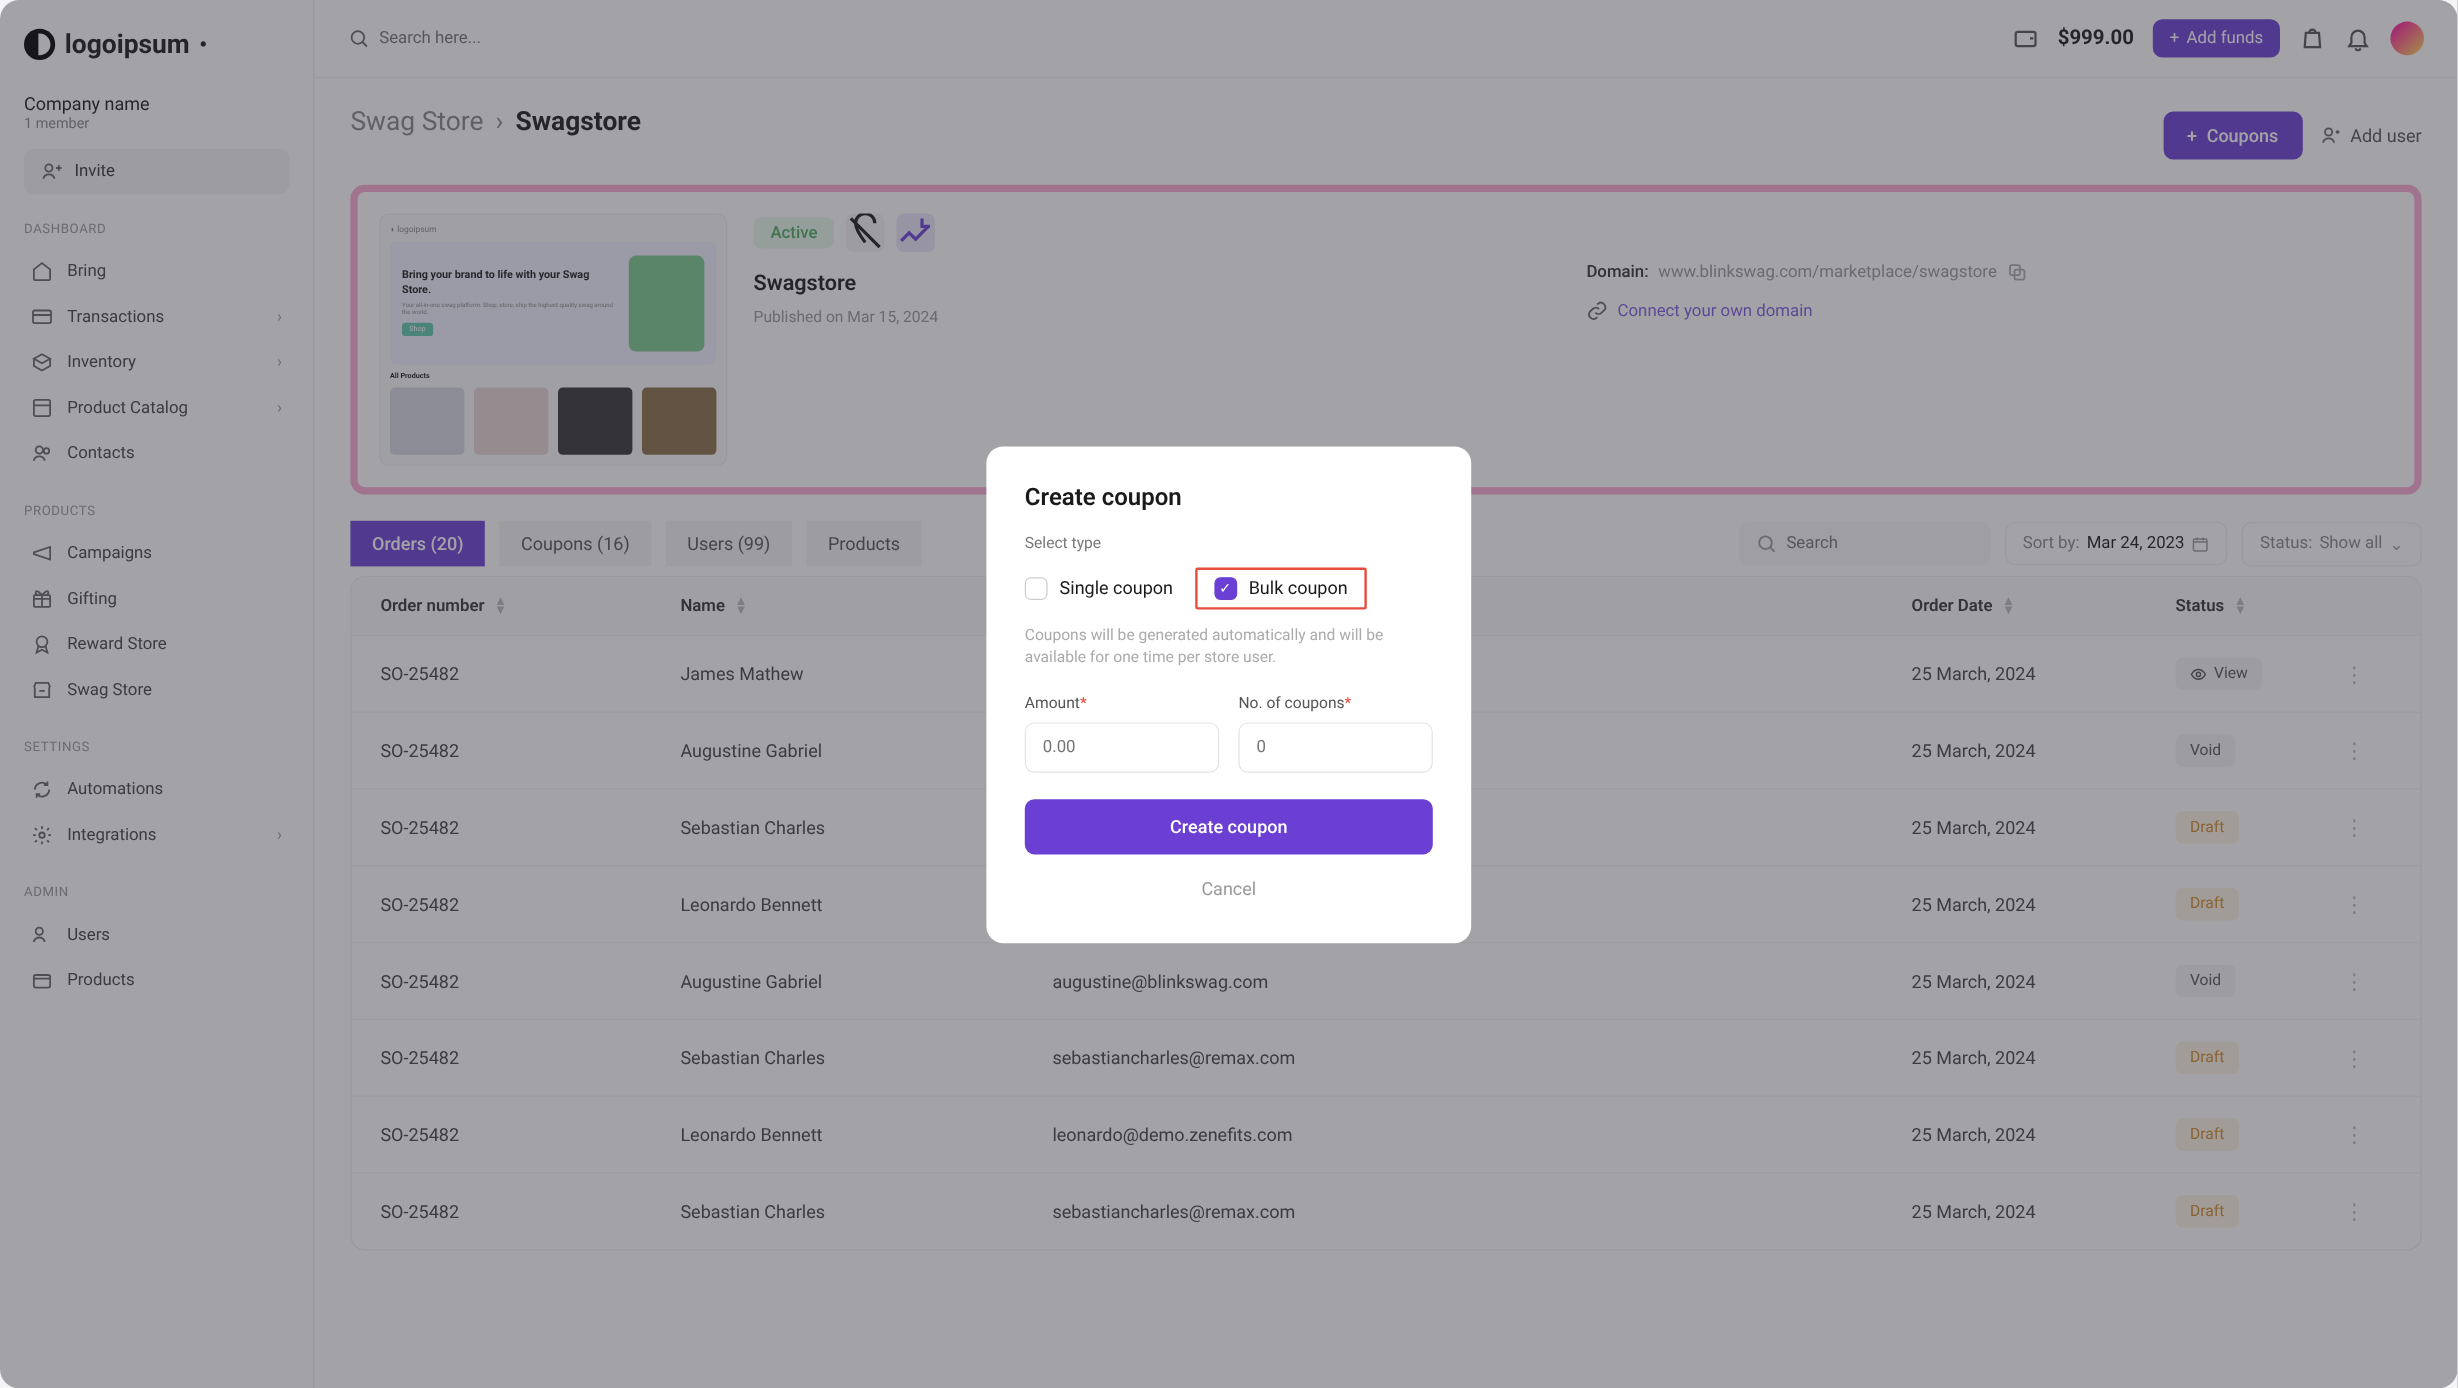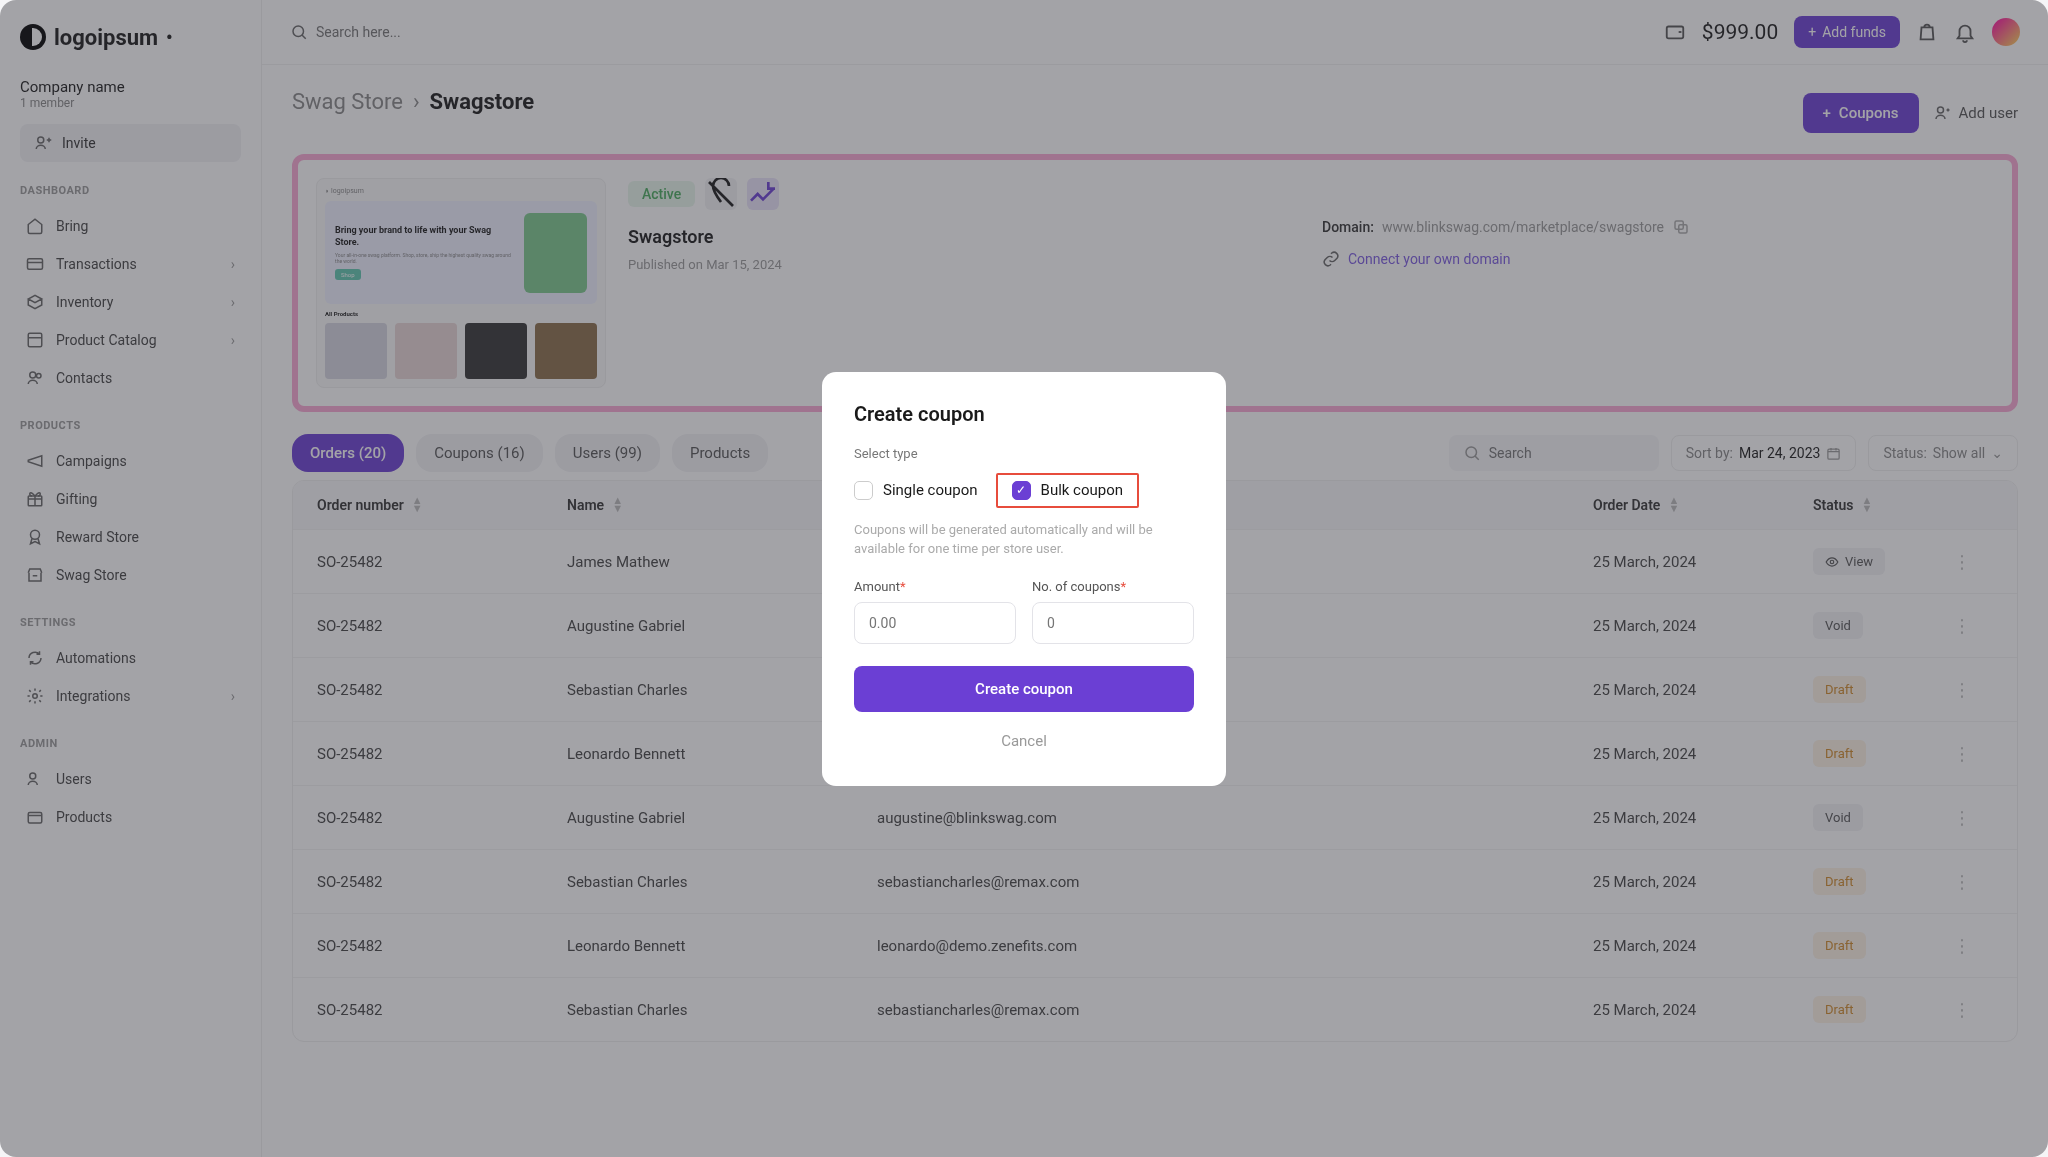--- a/index.html
+++ b/index.html
@@ -6,29 +6,29 @@
 body{background:#f5f5f7;color:#1a1a1a;font-size:14px;position:relative;width:2048px;height:1157px;overflow:hidden;transform-origin:top left}
 .app{display:flex;height:100%;width:100%;background:#fff;border-radius:16px;overflow:hidden;position:relative}
 .sidebar{width:262px;border-right:1px solid #eee;padding:24px 20px;background:#fff;flex-shrink:0}
 .logo{display:flex;align-items:center;gap:8px;font-weight:700;font-size:22px;margin-bottom:28px}
 .logo-mark{width:26px;height:26px;border-radius:50%;background:#000;position:relative}
 .logo-mark::after{content:'';position:absolute;right:4px;top:4px;width:10px;height:18px;background:#fff;border-radius:0 10px 10px 0}
 .company-block{margin-bottom:14px}
 .company-name{font-weight:400;font-size:15px}
 .company-sub{font-size:12px;color:#888}
 .invite-btn{display:flex;align-items:center;gap:10px;background:#f2f2f5;border:none;padding:10px 14px;border-radius:8px;width:100%;font-size:14px;color:#333;cursor:pointer;margin-bottom:22px}
-.section-label{font-size:11px;letter-spacing:.5px;color:#999;margin:22px 0 10px;font-weight:700}
+.section-label{font-size:11px;letter-spacing:.5px;color:#999;margin:22px 0 10px;font-weight:400}
 .nav-item{display:flex;align-items:center;gap:12px;padding:10px 6px;color:#444;cursor:pointer;border-radius:6px;position:relative}
 .nav-item .chev{margin-left:auto;color:#999}
 .icon{width:18px;height:18px;display:inline-flex;align-items:center;justify-content:center;color:#666;flex-shrink:0}
 .main{flex:1;display:flex;flex-direction:column;min-width:0}
 .topbar{display:flex;align-items:center;padding:16px 28px;gap:16px;border-bottom:1px solid #f0f0f0}
 .search-wrap{display:flex;align-items:center;gap:8px;color:#999;flex:1}
 .search-wrap input{border:none;outline:none;font-size:14px;background:transparent;width:300px}
-.balance{font-weight:400;font-size:21px}
+.balance{font-weight:700;font-size:17px}
 .add-funds{background:#6b3fd4;color:#fff;border:none;padding:8px 14px;border-radius:8px;display:flex;align-items:center;gap:6px;cursor:pointer;font-size:14px}
 .top-icon{width:22px;height:22px;color:#555;cursor:pointer}
 .avatar{width:28px;height:28px;border-radius:50%;background:linear-gradient(135deg,#f0a,#fd5);cursor:pointer}
 .content{padding:24px 30px;overflow:auto;flex:1}
 .breadcrumb{display:flex;align-items:center;gap:10px;font-size:22px;margin-bottom:22px}
 .breadcrumb .muted{color:#888;font-weight:400}
 .breadcrumb .current{font-weight:700}
 .page-actions{display:flex;gap:14px;align-items:center}
 .header-row{display:flex;justify-content:space-between;align-items:center;margin-bottom:18px}
 .btn-primary{background:#6b3fd4;color:#fff;border:none;padding:11px 20px;border-radius:8px;display:flex;align-items:center;gap:8px;cursor:pointer;font-size:15px;font-weight:500}
@@ -49,21 +49,21 @@
 .store-name{font-size:18px;font-weight:600;margin-top:6px}
 .store-date{color:#999;font-size:13px}
 .store-links{display:flex;gap:22px;margin-top:auto;padding-top:10px}
 .link-item{display:flex;align-items:center;gap:8px;color:#555;cursor:pointer;font-size:14px}
 .store-right{flex:1;padding-top:40px}
 .domain-row{display:flex;align-items:center;gap:8px;margin-bottom:14px}
 .domain-label{color:#333;font-weight:500}
 .domain-url{color:#999}
 .connect-link{color:#7c5ce0;display:flex;align-items:center;gap:8px;cursor:pointer}
 .tabs{display:flex;gap:12px;align-items:center;margin-bottom:8px}
-.tab{padding:10px 18px;border-radius:16px;background:#f2f2f5;color:#555;cursor:pointer;font-size:15px}
+.tab{padding:10px 18px;border-radius:0;background:#f2f2f5;color:#555;cursor:pointer;font-size:15px}
 .tab.active{background:#6b3fd4;color:#fff;font-weight:500}
 .tab-right{margin-left:auto;display:flex;gap:12px;align-items:center}
 .search-box{display:flex;align-items:center;gap:8px;background:#f6f6f8;border-radius:8px;padding:9px 14px;width:210px}
 .search-box input{border:none;background:transparent;outline:none;font-size:14px;flex:1}
 .sort-box{display:flex;align-items:center;gap:6px;border:1px solid #eee;padding:9px 14px;border-radius:8px;cursor:pointer;font-size:14px}
 .status-box{display:flex;align-items:center;gap:6px;border:1px solid #eee;padding:9px 14px;border-radius:8px;cursor:pointer;font-size:14px}
 .table-wrap{background:#fff;border:1px solid #eee;border-radius:12px;overflow:hidden}
 .thead{display:flex;background:#f8f8fa;padding:16px 24px;font-weight:600;font-size:14px;color:#333}
 .col-order{width:250px;display:flex;align-items:center;gap:8px}
 .col-name{width:310px;display:flex;align-items:center;gap:8px}

